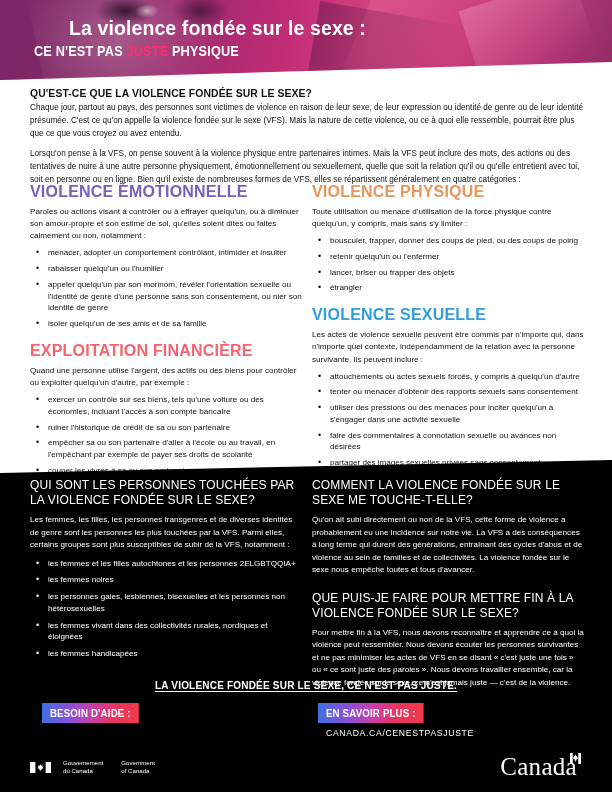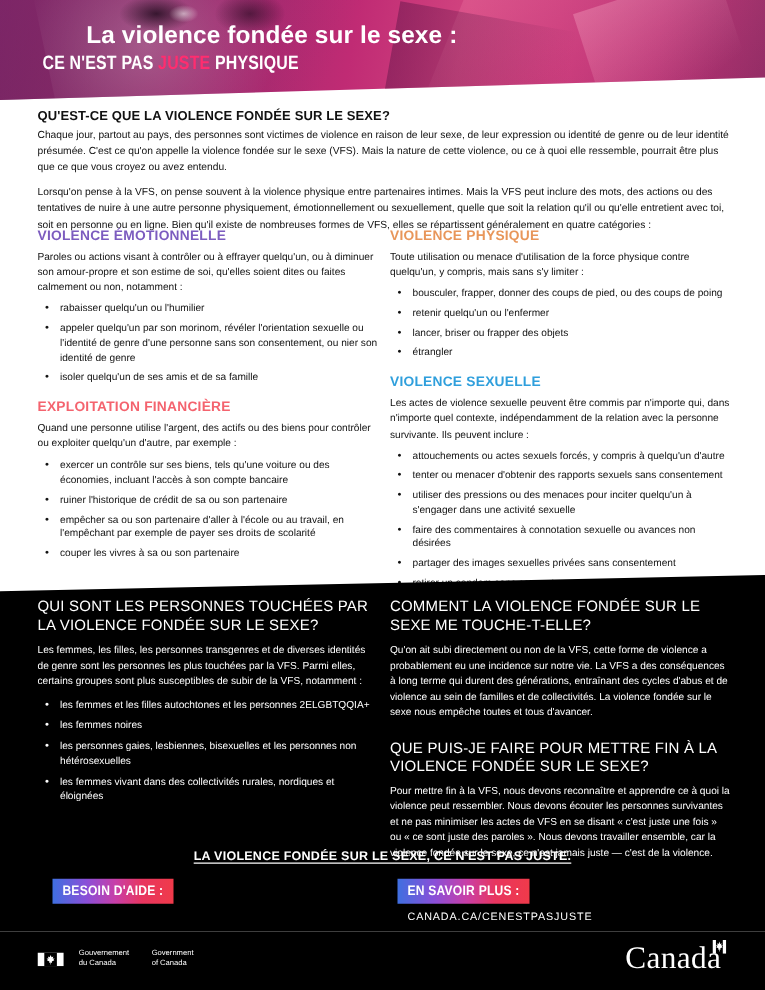--- a/index.html
+++ b/index.html
@@ -76,21 +76,21 @@
     text-align: left;
   }
 
   
   .cols { position:absolute; left:0; top:183px; width:612px; }
   .col { position:absolute; width: 272px; }
   .col-left { left: 30px; }
   .col-right { left: 312px; }
 
   .cat-head {
-    font-size: 11px; font-weight: bold; letter-spacing: .2px; margin-bottom: 5px;
+    font-size: 16px; font-weight: bold; letter-spacing: .2px; margin-bottom: 5px;
   }
   .cat-intro { font-size: 8.1px; color:#111; line-height: 1.5; margin-bottom: 5px; }
   ul.cat-list { list-style: none; }
   ul.cat-list li {
     position: relative; font-size: 8.1px; color:#111; line-height: 1.45;
     padding-left: 18px; margin-bottom: 4px;
   }
   ul.cat-list li::before {
     content: "\2022"; position:absolute; left: 6px; top: -1px; font-size: 9px; color:#111;
   }
@@ -188,20 +188,21 @@
     </div>
   </div>
 
   <div class="cols">
 
     <div class="col col-left">
       <div class="block">
         <div class="cat-head" style="color:#7c5cbf">VIOLENCE ÉMOTIONNELLE</div>
         <div class="cat-intro">Paroles ou actions visant à contrôler ou à effrayer quelqu'un, ou à diminuer son amour-propre et son estime de soi, qu'elles soient dites ou faites calmement ou non, notamment :</div>
         <ul class="cat-list">
+          <li>menacer, adopter un comportement contrôlant, intimider et insulter</li>
           <li>rabaisser quelqu'un ou l'humilier</li>
           <li>appeler quelqu'un par son morinom, révéler l'orientation sexuelle ou l'identité de genre d'une personne sans son consentement, ou nier son identité de genre</li>
           <li>isoler quelqu'un de ses amis et de sa famille</li>
         </ul>
       </div>
 
       <div class="block">
         <div class="cat-head" style="color:#f4636e">EXPLOITATION FINANCIÈRE</div>
         <div class="cat-intro">Quand une personne utilise l'argent, des actifs ou des biens pour contrôler ou exploiter quelqu'un d'autre, par exemple :</div>
         <ul class="cat-list">
@@ -245,20 +246,21 @@
     <div class="dark-cols">
 
       <div class="dcol dcol-left">
         <h3>QUI SONT LES PERSONNES TOUCHÉES PAR LA VIOLENCE FONDÉE SUR LE SEXE?</h3>
         <p>Les femmes, les filles, les personnes transgenres et de diverses identités de genre sont les personnes les plus touchées par la VFS. Parmi elles, certains groupes sont plus susceptibles de subir de la VFS, notamment :</p>
         <ul class="dark-list">
           <li>les femmes et les filles autochtones et les personnes 2ELGBTQQIA+</li>
           <li>les femmes noires</li>
           <li>les personnes gaies, lesbiennes, bisexuelles et les personnes non hétérosexuelles</li>
           <li>les femmes vivant dans des collectivités rurales, nordiques et éloignées</li>
+          <li>les femmes handicapées</li>
         </ul>
       </div>
 
       <div class="dcol dcol-right">
         <h3>COMMENT LA VIOLENCE FONDÉE SUR LE SEXE ME TOUCHE-T-ELLE?</h3>
         <p>Qu'on ait subi directement ou non de la VFS, cette forme de violence a probablement eu une incidence sur notre vie. La VFS a des conséquences à long terme qui durent des générations, entraînant des cycles d'abus et de violence au sein de familles et de collectivités. La violence fondée sur le sexe nous empêche toutes et tous d'avancer.</p>
         <div class="sec2">
           <h3>QUE PUIS-JE FAIRE POUR METTRE FIN À LA VIOLENCE FONDÉE SUR LE SEXE?</h3>
           <p>Pour mettre fin à la VFS, nous devons reconnaître et apprendre ce à quoi la violence peut ressembler. Nous devons écouter les personnes survivantes et ne pas minimiser les actes de VFS en se disant « c'est juste une fois » ou « ce sont juste des paroles ». Nous devons travailler ensemble, car la violence fondée sur le sexe, ce n'est jamais juste — c'est de la violence.</p>
         </div>

